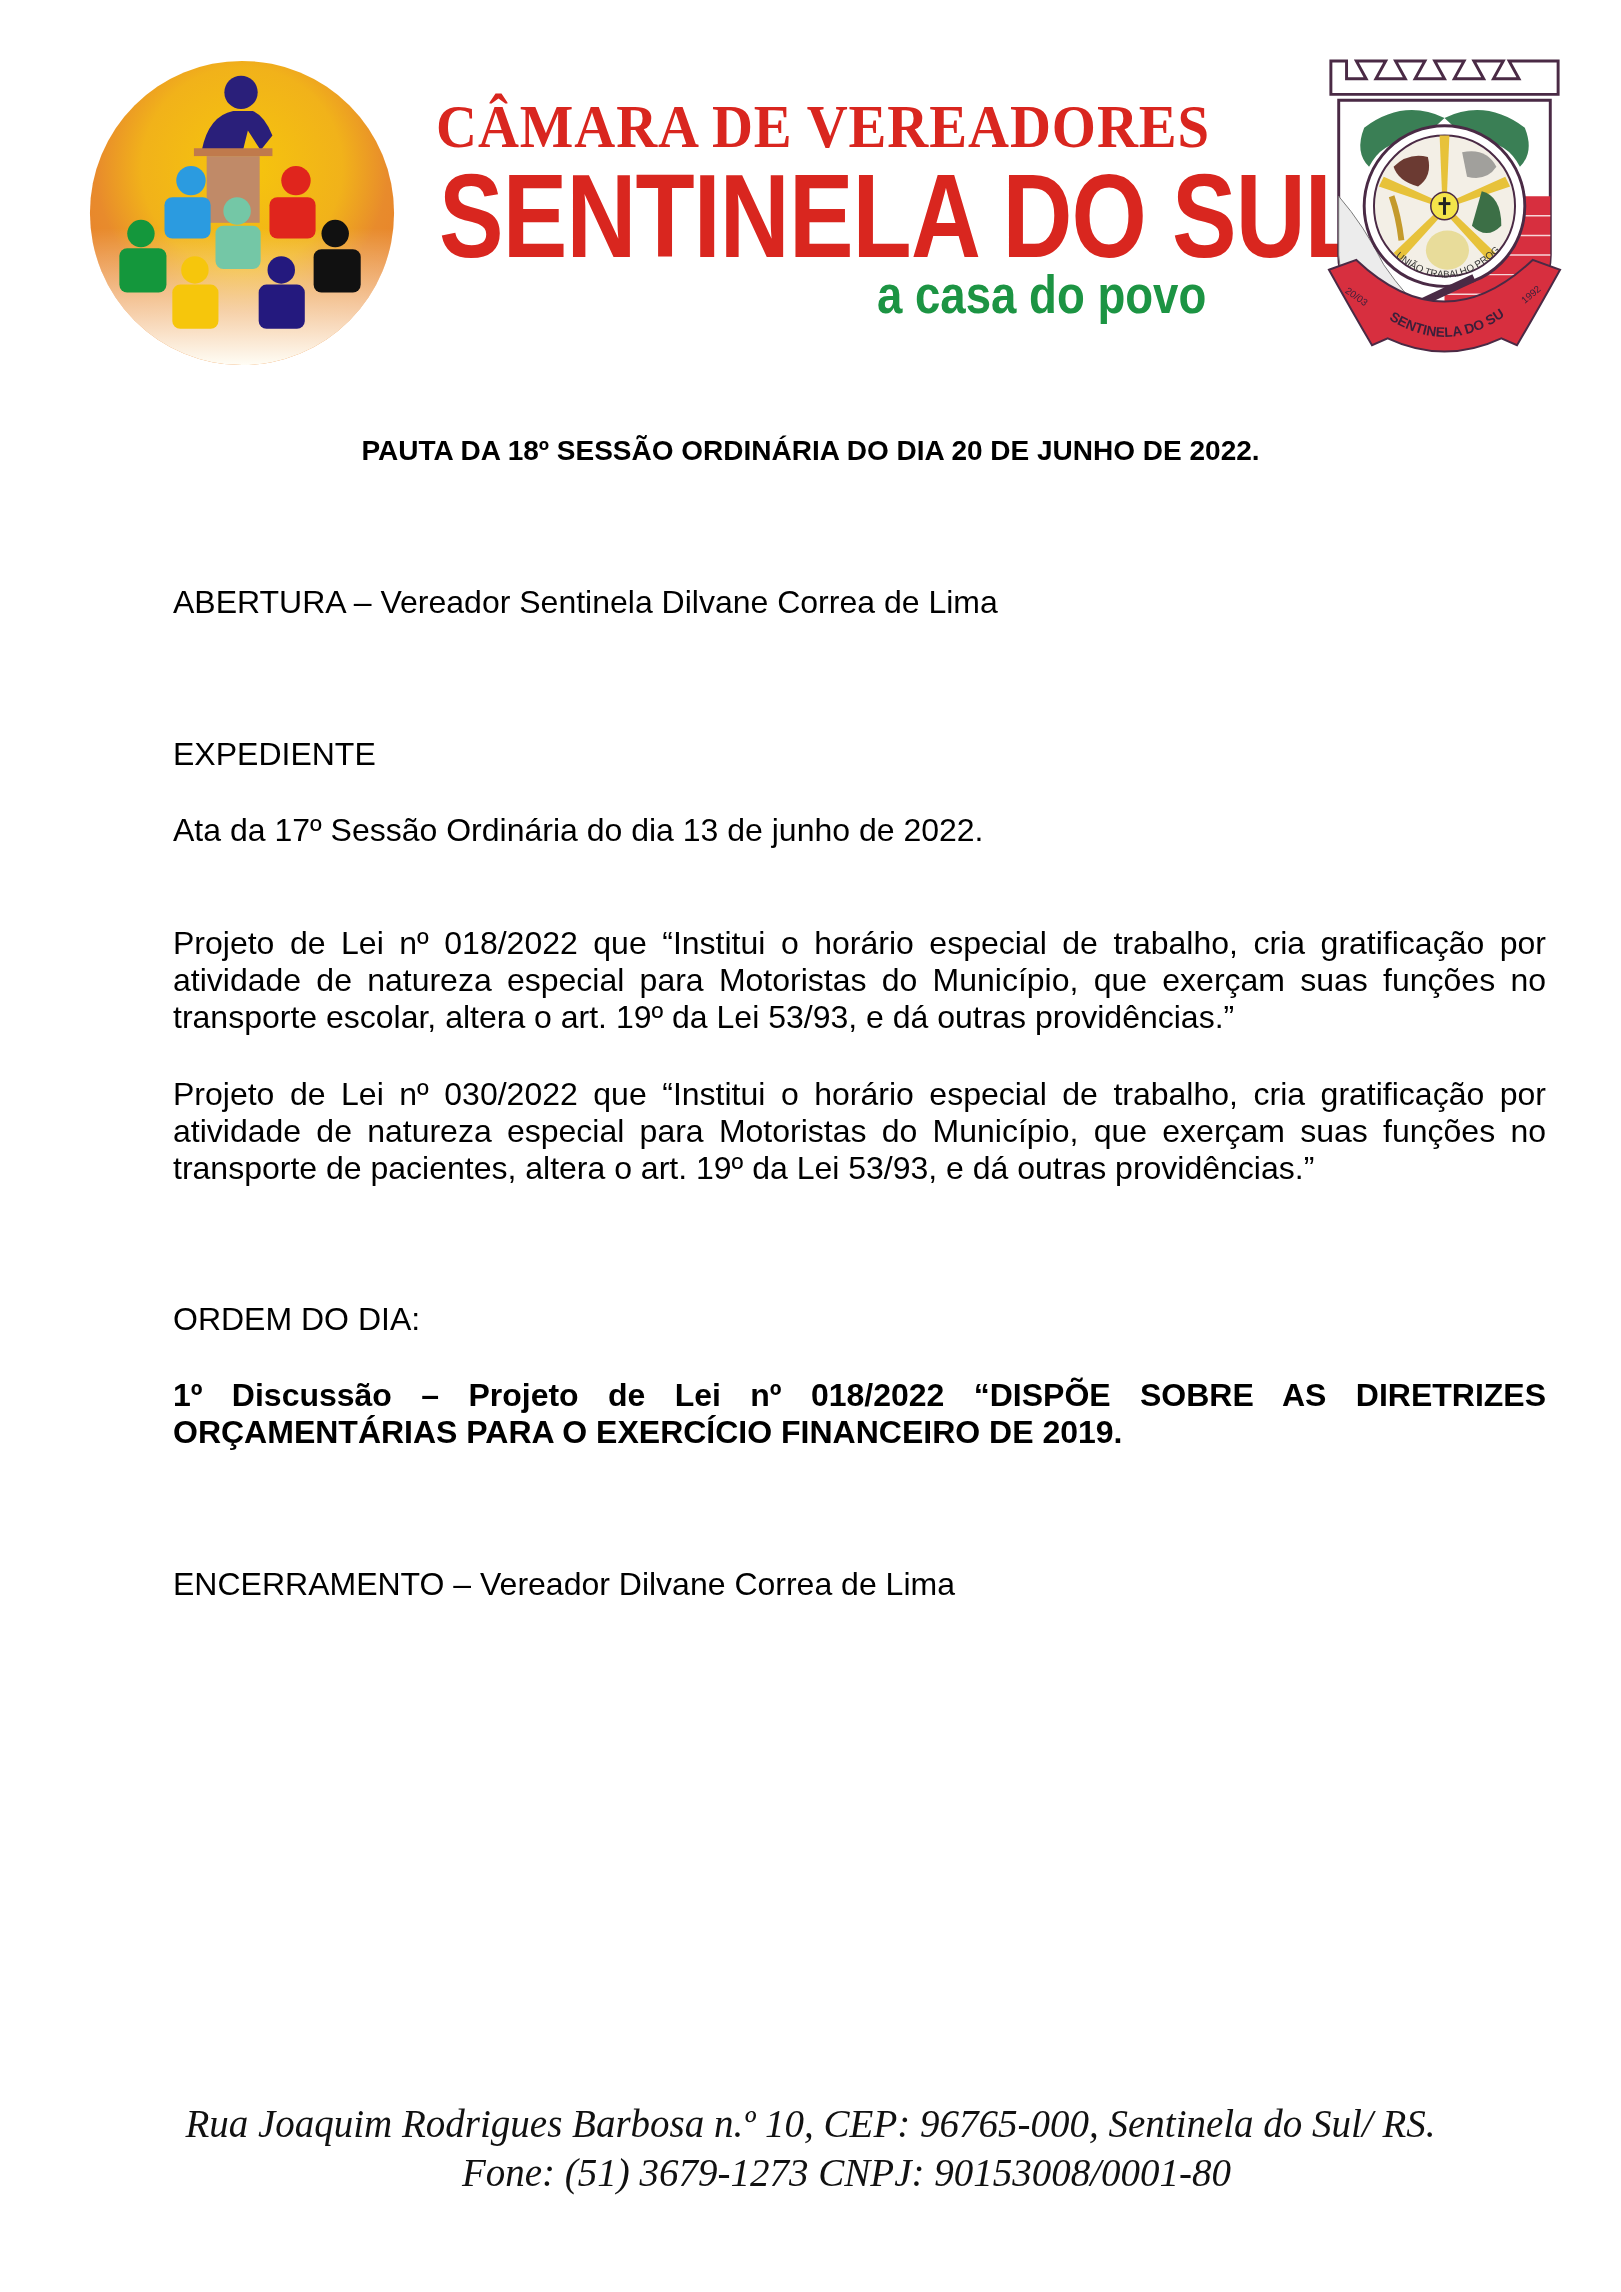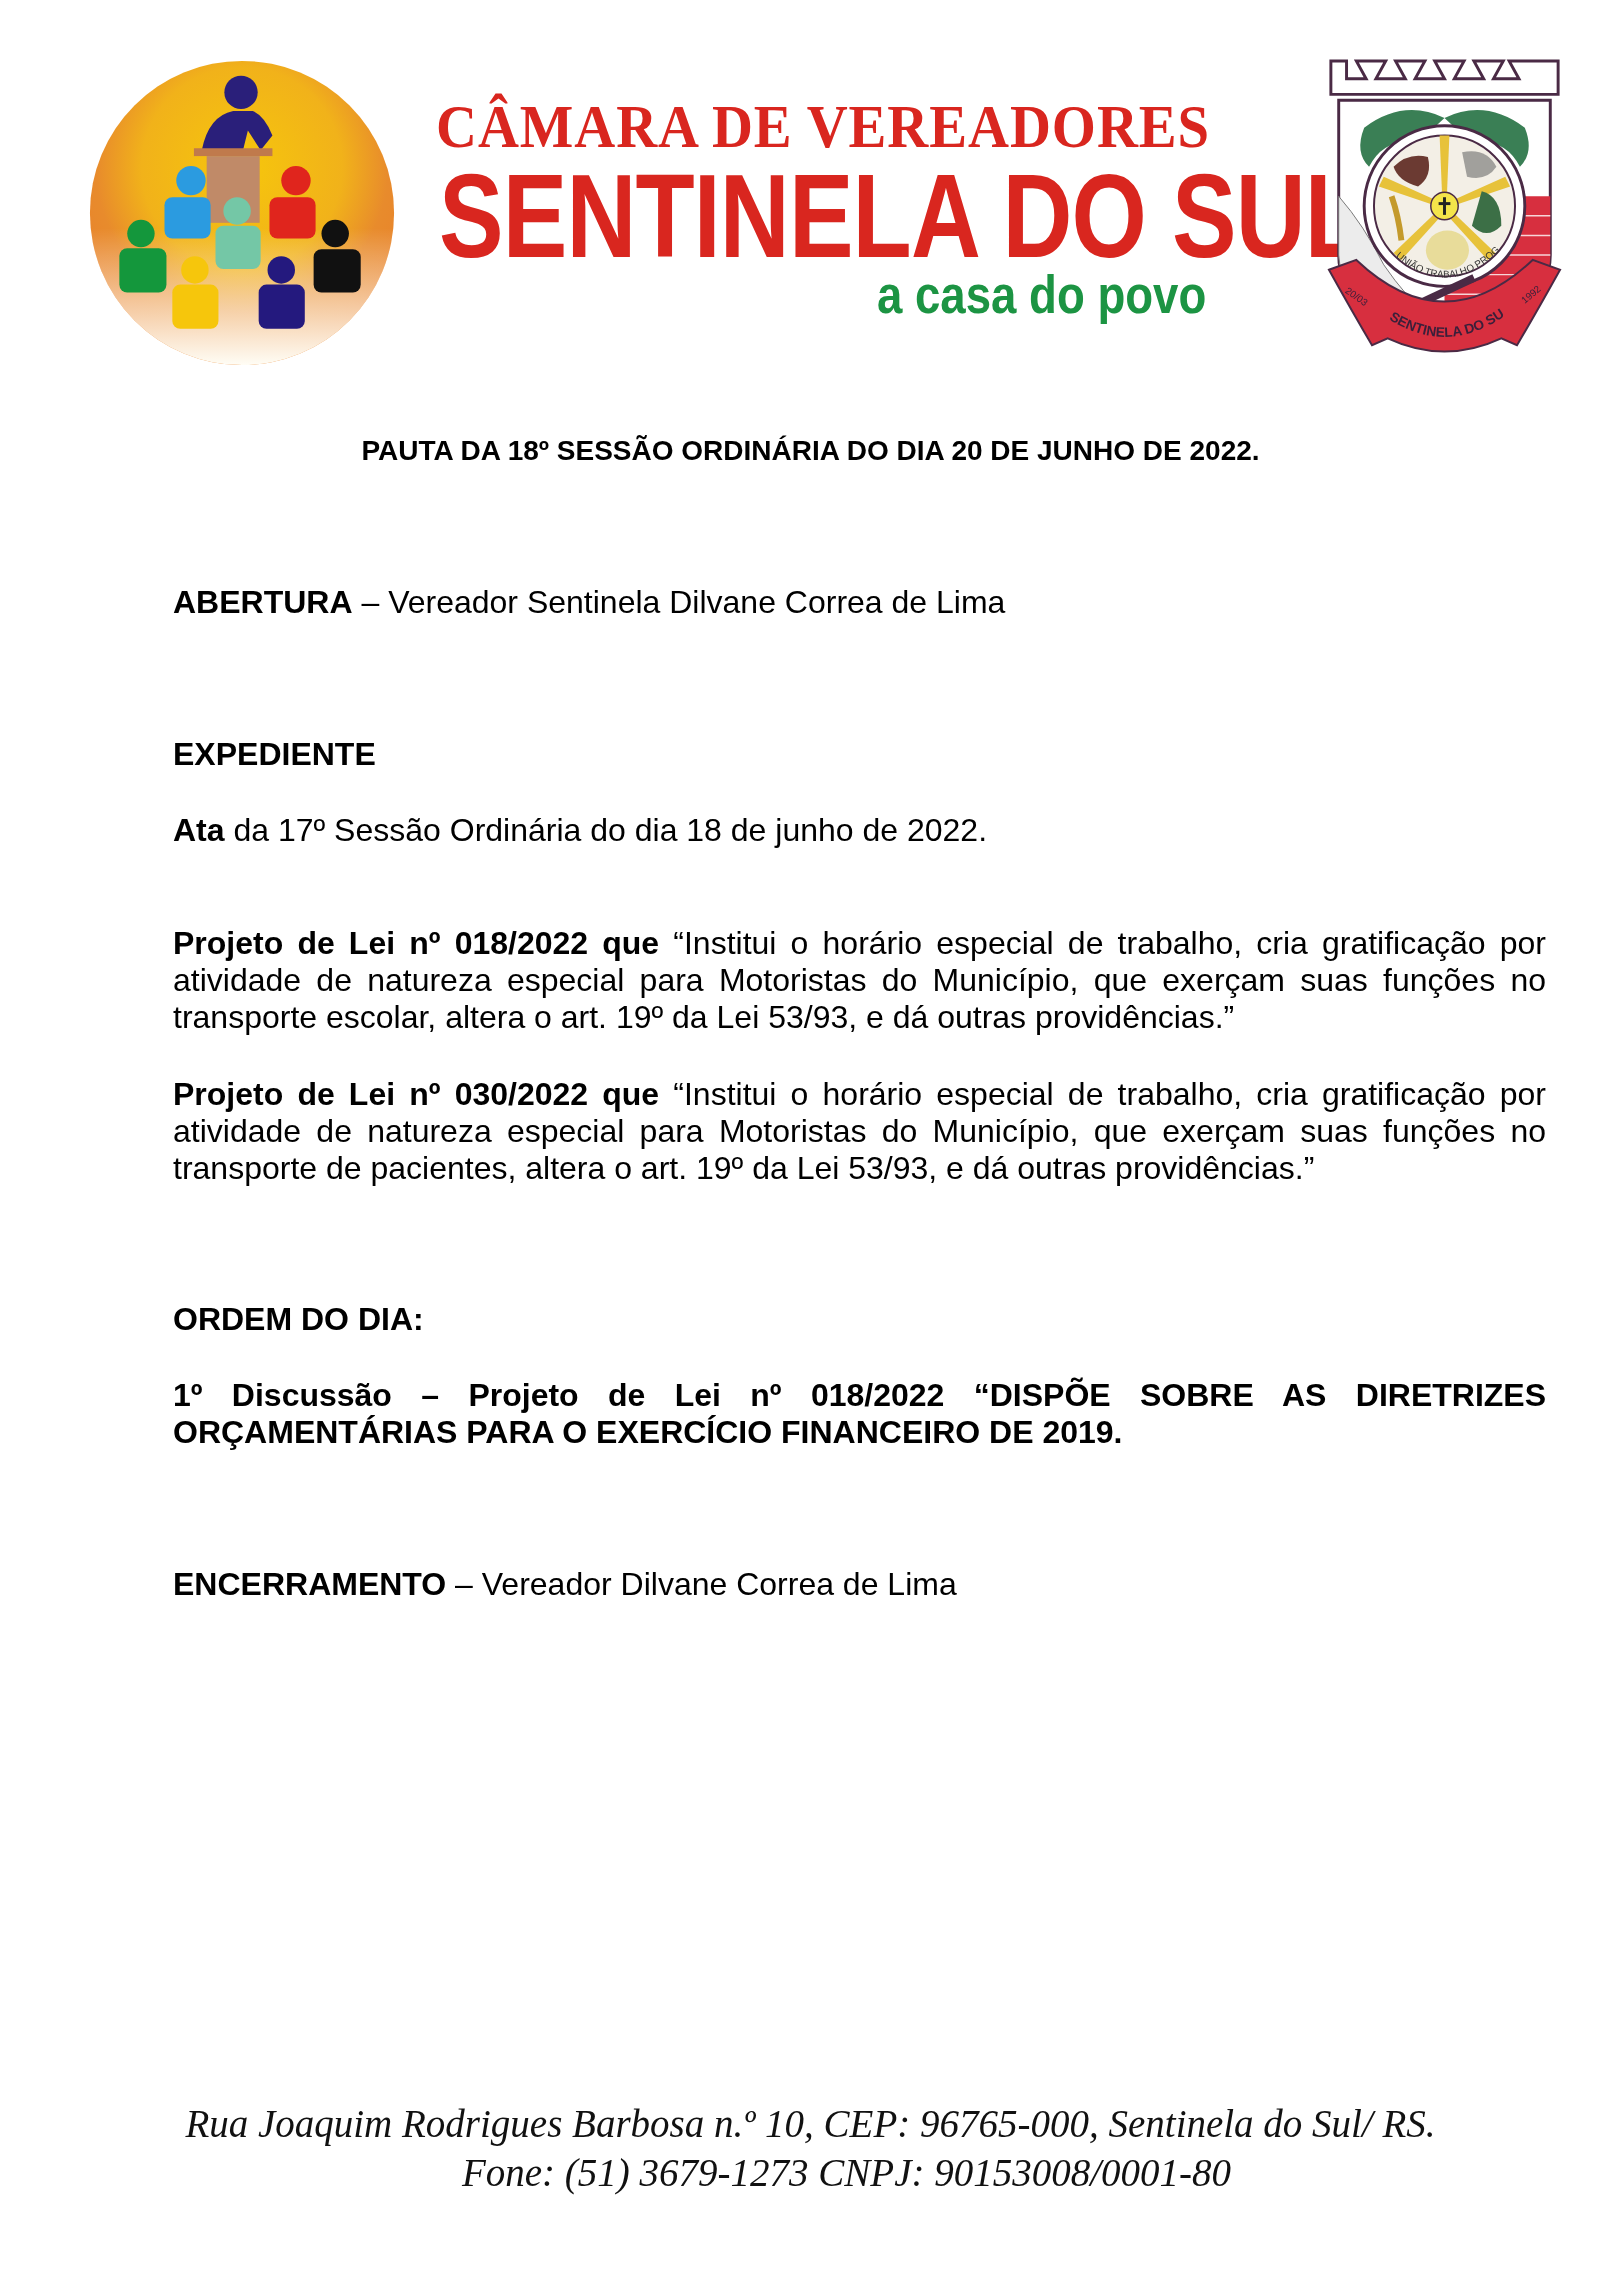--- a/index.html
+++ b/index.html
@@ -19,21 +19,21 @@
                  transform: scaleX(0.82); transform-origin: left top; white-space: nowrap;
                  letter-spacing: -1px; }
     .hdr-line3 { left: 877px; top: 267px; font-family: "Liberation Sans", sans-serif;
                  font-weight: bold; color: #1c9443; font-size: 53px; line-height: 55px;
                  transform: scaleX(0.86); transform-origin: left top; white-space: nowrap; }
 
     
     .title { left: 0; width: 1621px; top: 431px; text-align: center; font-weight: bold;
              font-size: 28px; line-height: 39px; }
     .blk { left: 173px; width: 1373px; font-size: 32px; line-height: 37px; text-align: justify; }
-    .blk b { font-weight: bold; }
+    .blk b { font-weight: normal; }
 
     
     .footer { left: 0; width: 1621px; text-align: center; font-family: "Liberation Serif", serif;
               font-style: italic; font-size: 39px; line-height: 49px; color: #111; }
   </style>
 </head>
 <body>
 
 <div class="abs" id="logo-left">
   <svg width="312" height="312" viewBox="0 0 318 318">
@@ -136,21 +136,21 @@
 
 <div class="abs blk" style="top:584px;">
   <b>ABERTURA</b><span> – Vereador Sentinela Dilvane Correa de Lima</span>
 </div>
 
 <div class="abs blk" style="top:736px;">
   <b>EXPEDIENTE</b>
 </div>
 
 <div class="abs blk" style="top:812px;">
-  <b>Ata</b><span> da 17º Sessão Ordinária do dia 18 de junho de 2022.</span>
+  <b>Ata</b><span> da 17º Sessão Ordinária do dia 13 de junho de 2022.</span>
 </div>
 
 <div class="abs blk" style="top:925px;">
   <b>Projeto de Lei nº 018/2022 que</b><span> “Institui o horário especial de trabalho, cria gratificação por atividade de natureza especial para Motoristas do Município, que exerçam suas funções no transporte escolar, altera o art. 19º da Lei 53/93, e dá outras providências.”</span>
 </div>
 
 <div class="abs blk" style="top:1076px;">
   <b>Projeto de Lei nº 030/2022 que</b><span> “Institui o horário especial de trabalho, cria gratificação por atividade de natureza especial para Motoristas do Município, que exerçam suas funções no transporte de pacientes, altera o art. 19º da Lei 53/93, e dá outras providências.”</span>
 </div>
 

